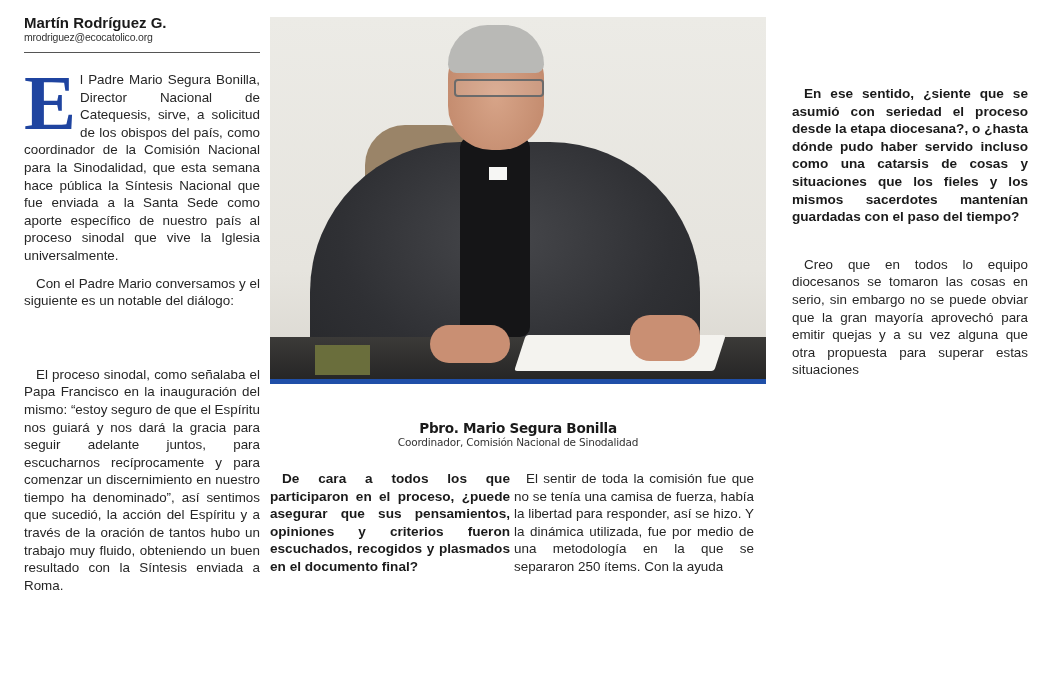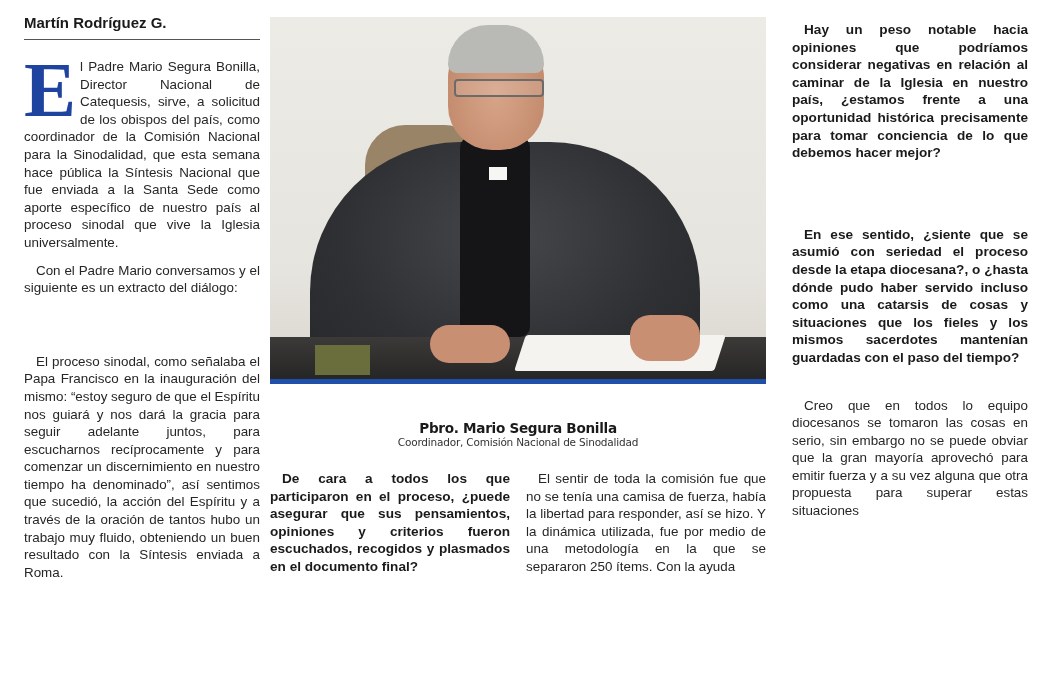--- a/index.html
+++ b/index.html
@@ -87,35 +87,36 @@
   }
   .blue-bar { width: 496px; height: 5px; background: #1f4fa8; }
 
   .pullquote {
     margin-top: 14px; text-align: center; font-size: 18.5px; line-height: 22.5px; color: #222;
     font-family: "DejaVu Sans", sans-serif; letter-spacing: -0.4px;
   }
   .quote-name { margin-top: 36px; text-align: center; font-weight: bold; font-size: 13.6px; color: #1a1a1a; font-family: "DejaVu Sans", sans-serif; letter-spacing: -0.3px; }
   .quote-role { text-align: center; font-size: 10.5px; color: #333; font-family: "DejaVu Sans", sans-serif; letter-spacing: -0.2px; }
 
-  .mid-cols { display: flex; gap: 16px; margin-top: 22px; }
+  .mid-cols { display: flex; gap: 4px; margin-top: 22px; }
   .mid-cols > div { width: 240px; }
 </style>
 </head>
 <body>
 
 <div class="col col-left">
   <div class="author-name">Martín Rodríguez G.</div>
+  <div class="author-email">mrodriguez@ecocatolico.org</div>
   <div class="rule"></div>
 
   <p class="body noindent">
     <span class="dropcap">E</span><span>l Padre Mario Segura Bonilla, Director Nacional de Catequesis, sirve, a solicitud de los obispos del país, como coordinador de la Comisión Nacional para la Sinodalidad, que esta semana hace pública la Síntesis Nacional que fue enviada a la Santa Sede como aporte específico de nuestro país al proceso sinodal que vive la Iglesia universalmente.</span>
   </p>
   <div style="height:10px"></div>
-  <p class="body">Con el Padre Mario conversamos y el siguiente es un extracto del diálogo:</p>
+  <p class="body">Con el Padre Mario conversamos y el siguiente es un notable del diálogo:</p>
   <div style="height:28px"></div>
   <div style="height:28px"></div>
   <p class="body">El proceso sinodal, como señalaba el Papa Francisco en la inauguración del mismo: “estoy seguro de que el Espíritu nos guiará y nos dará la gracia para seguir adelante juntos, para escucharnos recíprocamente y para comenzar un discernimiento en nuestro tiempo ha denominado”, así sentimos que sucedió, la acción del Espíritu y a través de la oración de tantos hubo un trabajo muy fluido, obteniendo un buen resultado con la Síntesis enviada a Roma.</p>
 </div>
 
 <div class="col col-mid">
   <div class="photo">
     <div class="chair"></div>
     <div class="body-suit"></div>
     <div class="shirt"></div>
@@ -139,21 +140,20 @@
       <p class="question">De cara a todos los que participaron en el proceso, ¿puede asegurar que sus pensamientos, opiniones y criterios fueron escuchados, recogidos y plasmados en el documento final?</p>
     </div>
     <div>
       <p class="body">El sentir de toda la comisión fue que no se tenía una camisa de fuerza, había la libertad para responder, así se hizo.  Y la dinámica utilizada, fue por medio de una metodología en la que se separaron 250 ítems. Con la ayuda</p>
     </div>
   </div>
 </div>
 
 <div class="col col-right">
   <div style="height:21px"></div>
-  <p class="question">Hay un peso notable hacia opiniones que podríamos considerar negativas en relación al caminar de la Iglesia en nuestro país, ¿estamos frente a una oportunidad histórica precisamente para tomar conciencia de lo que debemos hacer mejor?</p>
   <div style="height:30px"></div>
   <div style="height:34px"></div>
   <p class="question">En ese sentido, ¿siente que se asumió con seriedad el proceso desde la etapa diocesana?, o ¿hasta dónde pudo haber servido incluso como una catarsis de cosas y situaciones que los fieles y los mismos sacerdotes mantenían guardadas con el paso del tiempo?</p>
   <div style="height:30px"></div>
-  <p class="body">Creo que en todos lo equipo diocesanos se tomaron las cosas en serio, sin embargo no se puede obviar que la gran mayoría aprovechó para emitir fuerza y a su vez alguna que otra propuesta para superar estas situaciones</p>
+  <p class="body">Creo que en todos lo equipo diocesanos se tomaron las cosas en serio, sin embargo no se puede obviar que la gran mayoría aprovechó para emitir quejas y a su vez alguna que otra propuesta para superar estas situaciones</p>
   <div style="height:34px"></div>
 
 </div>
 
 </body></html>

